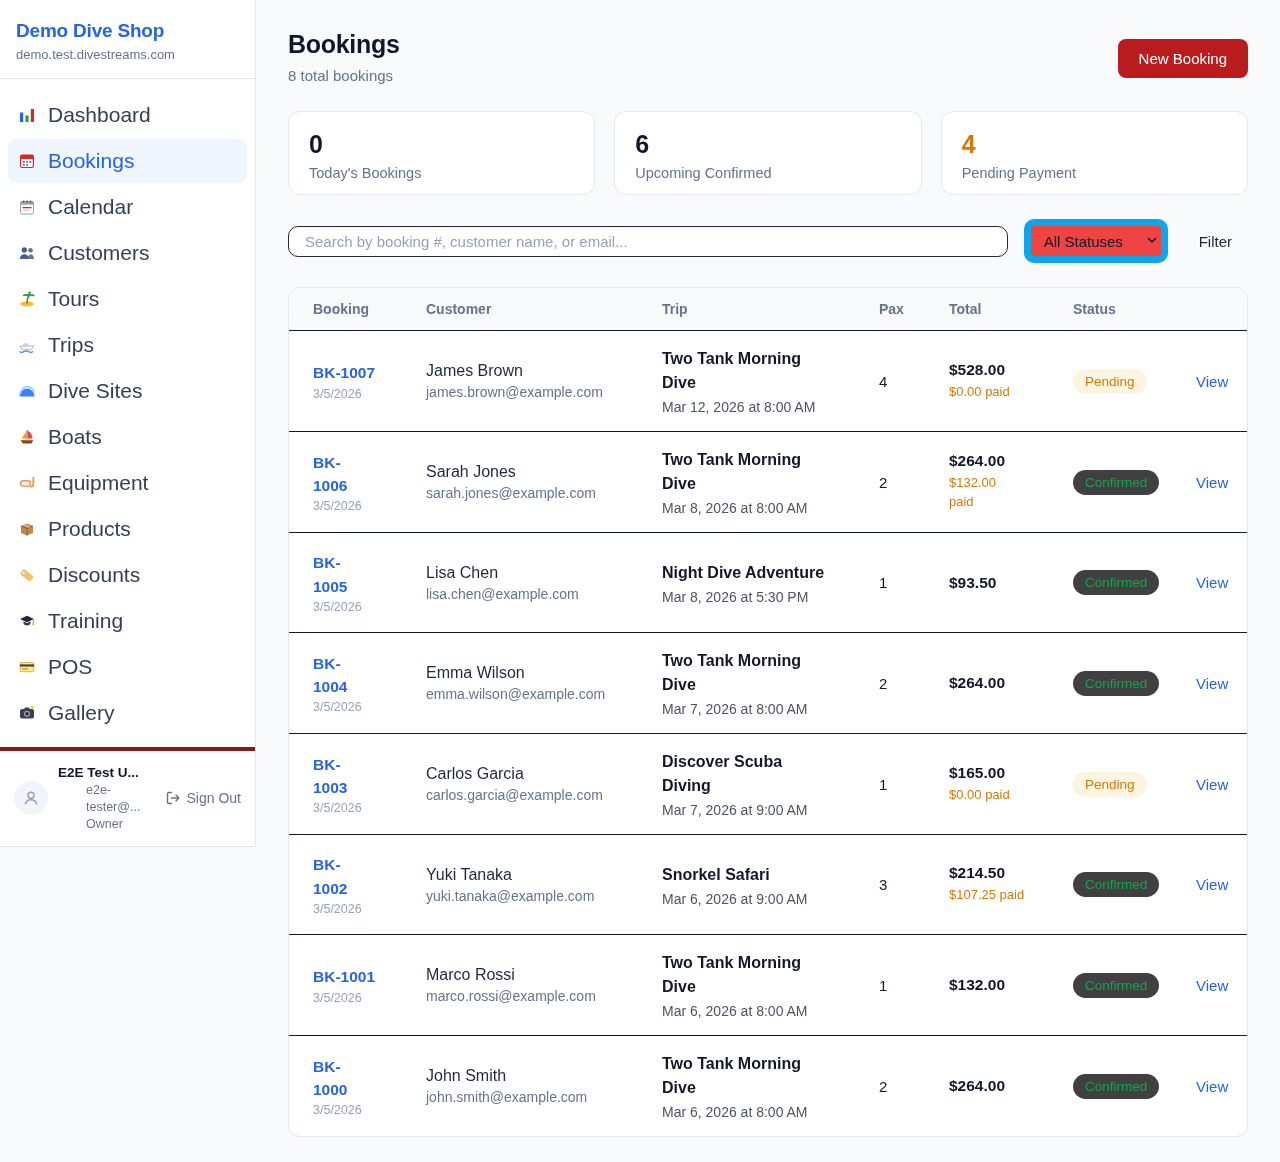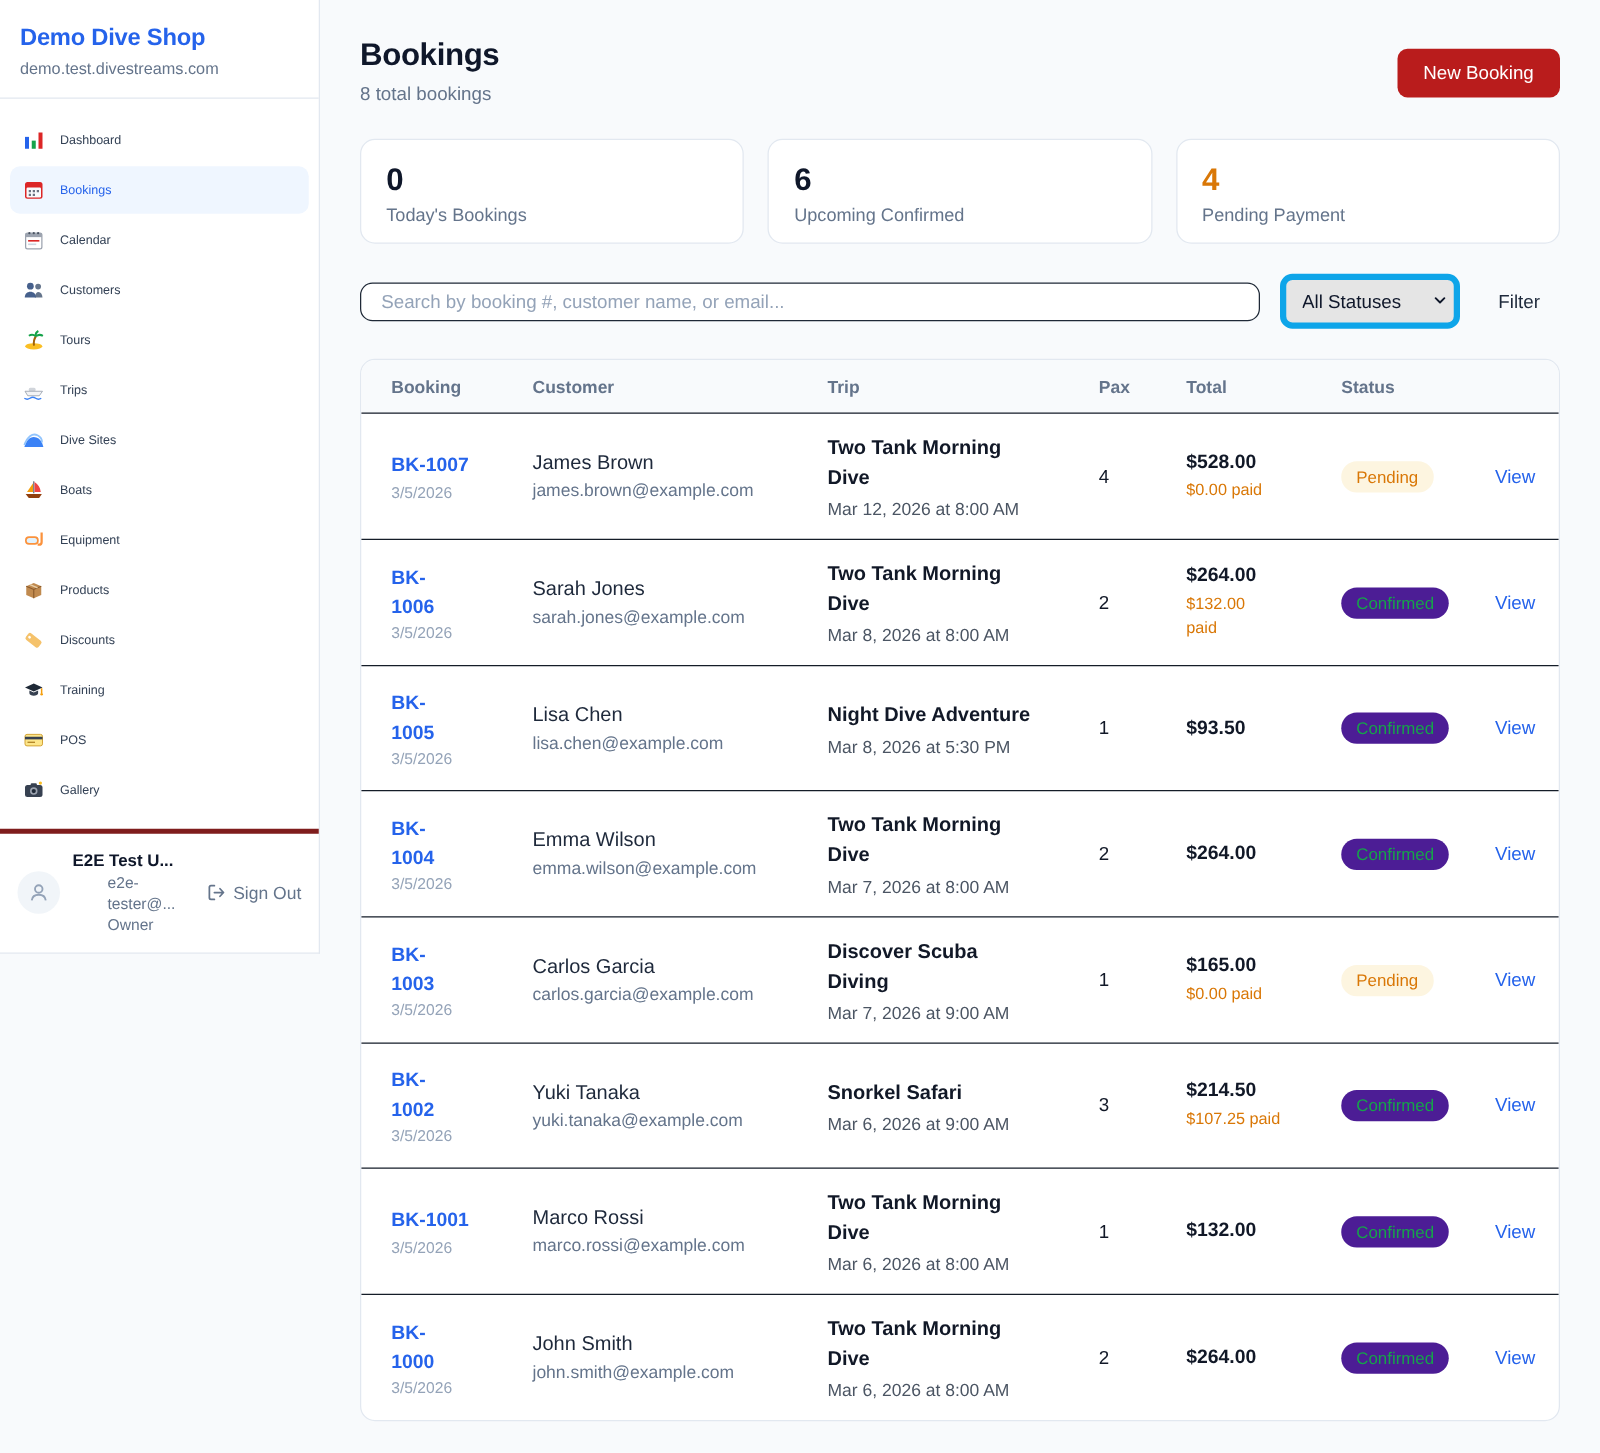--- a/index.html
+++ b/index.html
@@ -7,21 +7,21 @@
   body { width:1280px; height:1162px; font-family:"Liberation Sans", sans-serif; color:#0f172a; position:relative; overflow:hidden; }
 
   
   .sidebar { position:absolute; left:0; top:0; width:256px; background:#fff;
              border-right:1px solid #e2e8f0; border-bottom:1px solid #e2e8f0; }
   .side-header { padding:20px 16px 16px; border-bottom:1px solid #e2e8f0; }
   .shop-name { font-size:19px; font-weight:700; color:#2563eb; letter-spacing:-0.2px; }
   .shop-domain { font-size:13px; color:#64748b; margin-top:5px; }
   .nav { padding:14px 8px 10px; }
   .nav-item { display:flex; align-items:center; gap:12px; padding:10px 10px; margin:0 0 2px 0;
-              border-radius:8px; color:#334155; font-size:10px; cursor:pointer; }
+              border-radius:8px; color:#334155; font-size:21px; cursor:pointer; }
   .nav-item[data-active="true"] { background:#eff6ff; color:#2563eb; }
   .nav-icon { width:18px; height:18px; flex:0 0 18px; display:inline-block; }
   .side-footer { border-top:4px solid #7f1d1d; padding:13px 14px; display:flex; align-items:center; gap:10px; }
   .avatar { width:34px; height:34px; border-radius:50%; background:#f1f5f9; display:flex;
             align-items:center; justify-content:center; flex:0 0 34px; }
   .user-meta { line-height:1.35; min-width:0; }
   .user-name { font-size:13.5px; font-weight:700; color:#0f172a; }
   .user-email, .user-role { font-size:12.5px; color:#64748b;margin-left:28px; }
   .signout { margin-left:auto; display:flex; align-items:center; gap:6px; color:#64748b;
              font-size:14px; cursor:pointer; white-space:nowrap; }
@@ -40,22 +40,22 @@
   .stat-value { font-size:25px; font-weight:700; color:#0f172a; }
   .stat-value[data-accent="orange"] { color:#d97706; }
   .stat-label { font-size:14.5px; color:#64748b; margin-top:6px; }
 
   .filter-row { display:flex; align-items:center; margin-top:24px; }
   .search-input { flex:1; height:31px; border:1px solid #1f2937; border-radius:10px;
                   padding:0 16px; font-size:15px; color:#0f172a; background:#fff;
                   font-family:"Liberation Sans", sans-serif; outline:none; }
   .search-input::placeholder { color:#94a3b8; }
   .select-wrap { position:relative; width:144px; margin-left:16px; flex:0 0 144px; }
-  .status-select { width:100%; height:44px; border:5px solid #0ea5e9; border-radius:10px;
-                   background:#e5e5e5; font-size:15px; color:#0f172a; padding:0 26px 0 13px;
+  .status-select { width:100%; height:44px; border:7px solid #0ea5e9; border-radius:10px;
+                   background:#ef4444; font-size:15px; color:#0f172a; padding:0 26px 0 13px;
                    appearance:none; -webkit-appearance:none; font-family:"Liberation Sans", sans-serif; cursor:pointer; }
   .select-chevron { position:absolute; right:9px; top:14px; pointer-events:none; }
   .filter-btn { margin-left:15px; padding:0 16px; font-size:15px; color:#1e293b; background:none;
                 border:none; cursor:pointer; font-family:"Liberation Sans", sans-serif; }
 
   
   .table-card { margin-top:24px; background:#fff; border:1px solid #e2e8f0; border-radius:12px; overflow:hidden; }
   .t-grid { display:grid; grid-template-columns:113px 236px 217px 70px 124px 123px 1fr; align-items:center; }
   .t-head { padding:13px 24px; background:#f8fafc; border-bottom:1px solid #141c28; }
   .t-head .th { font-size:14px; font-weight:600; color:#64748b; }
@@ -66,21 +66,21 @@
   .cust-name { font-size:16px; color:#1e293b; }
   .cust-email { font-size:14px; color:#64748b; margin-top:4px; }
   .trip-name { font-size:16px; font-weight:600; color:#111827; white-space:pre-line; line-height:1.5; }
   .trip-time { font-size:14px; color:#4b5563; margin-top:4px; }
   .pax { font-size:15px; color:#111827; }
   .total-amt { font-size:15.5px; font-weight:700; color:#111827; }
   .total-paid { font-size:13px; color:#d97706; margin-top:4px; white-space:pre-line; line-height:1.45; }
   .total-paid:empty { display:none; }
   .badge { display:inline-block; font-size:13.5px; padding:5px 12px; border-radius:999px; }
   .badge[data-status="Pending"] { background:#fdf5e0; color:#d97706; }
-  .badge[data-status="Confirmed"] { background:#4c1d95; color:#16a34a; }
+  .badge[data-status="Confirmed"] { background:#404040; color:#16a34a; }
   .view-link { font-size:15px; color:#2563eb; cursor:pointer; justify-self:start; }
 </style>
 </head>
 <body>
 
 <aside class="sidebar">
   <div class="side-header">
     <div class="shop-name">Demo Dive Shop</div>
     <div class="shop-domain">demo.test.divestreams.com</div>
   </div>

